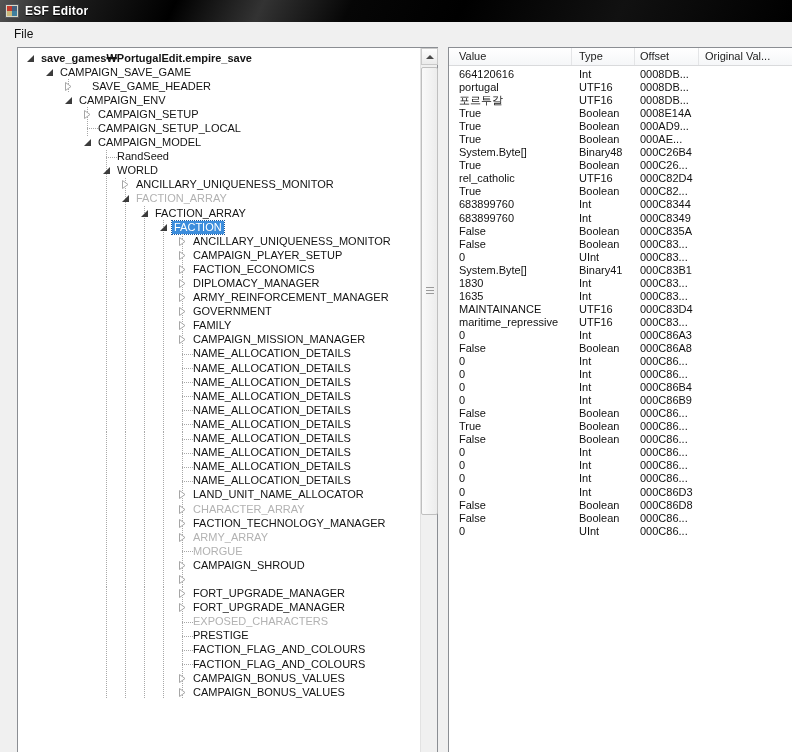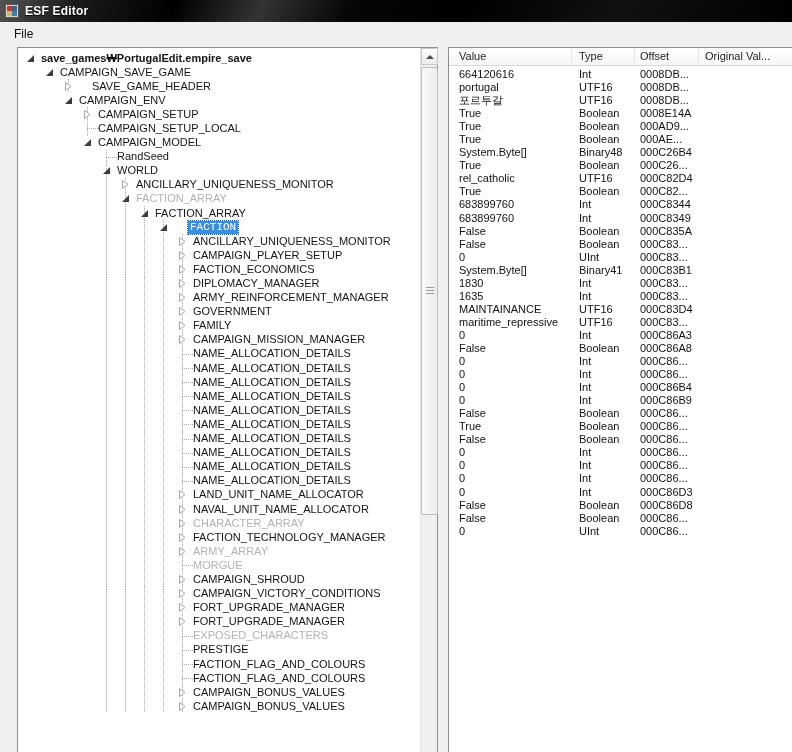--- a/index.html
+++ b/index.html
@@ -198,21 +198,21 @@
       <div class="trow">
         <span class="vguide" style="left: 88px;"></span>
         <span class="vguide" style="left: 107px;"></span>
         <span class="vguide" style="left: 126px;"></span>
         <span class="vguide" style="left: 145px;"></span>
         <span class="twisty" style="left: 137px;">
           <svg width="9" height="9" viewBox="0 0 9 9">
             <path d="M8 1 V8 H1 Z" fill="#3c3c3c"></path>
           </svg>
         </span>
-        <span class="tlabel sel" style="left: 170px; font-family: Liberation Mono, monospace;">FACTION</span>
+        <span class="tlabel sel" style="left: 154px;">FACTION</span>
       </div>
       <div class="trow">
         <span class="vguide" style="left: 88px;"></span>
         <span class="vguide" style="left: 107px;"></span>
         <span class="vguide" style="left: 126px;"></span>
         <span class="vguide" style="left: 145px;"></span>
         <span class="vguide" style="left: 164px;"></span>
         <span class="twisty" style="left: 156px;">
           <svg width="9" height="9" viewBox="0 0 9 9">
             <path d="M1.5 0.5 L7 4.5 L1.5 8.5 Z" fill="#fff" stroke="#a6a6a6"></path>
@@ -418,33 +418,20 @@
         <span class="vguide" style="left: 88px;"></span>
         <span class="vguide" style="left: 107px;"></span>
         <span class="vguide" style="left: 126px;"></span>
         <span class="vguide" style="left: 145px;"></span>
         <span class="vguide" style="left: 164px;"></span>
         <span class="twisty" style="left: 156px;">
           <svg width="9" height="9" viewBox="0 0 9 9">
             <path d="M1.5 0.5 L7 4.5 L1.5 8.5 Z" fill="#fff" stroke="#a6a6a6"></path>
           </svg>
         </span>
-        <span class="tlabel" style="left: 173px;">NAVAL_UNIT_NAME_ALLOCATOR</span>
-      </div>
-      <div class="trow">
-        <span class="vguide" style="left: 88px;"></span>
-        <span class="vguide" style="left: 107px;"></span>
-        <span class="vguide" style="left: 126px;"></span>
-        <span class="vguide" style="left: 145px;"></span>
-        <span class="vguide" style="left: 164px;"></span>
-        <span class="twisty" style="left: 156px;">
-          <svg width="9" height="9" viewBox="0 0 9 9">
-            <path d="M1.5 0.5 L7 4.5 L1.5 8.5 Z" fill="#fff" stroke="#a6a6a6"></path>
-          </svg>
-        </span>
         <span class="tlabel gray" style="left: 173px;">CHARACTER_ARRAY</span>
       </div>
       <div class="trow">
         <span class="vguide" style="left: 88px;"></span>
         <span class="vguide" style="left: 107px;"></span>
         <span class="vguide" style="left: 126px;"></span>
         <span class="vguide" style="left: 145px;"></span>
         <span class="vguide" style="left: 164px;"></span>
         <span class="twisty" style="left: 156px;">
           <svg width="9" height="9" viewBox="0 0 9 9">
@@ -492,21 +479,20 @@
         <span class="vguide" style="left: 88px;"></span>
         <span class="vguide" style="left: 107px;"></span>
         <span class="vguide" style="left: 126px;"></span>
         <span class="vguide" style="left: 145px;"></span>
         <span class="vguide" style="left: 164px;"></span>
         <span class="twisty" style="left: 156px;">
           <svg width="9" height="9" viewBox="0 0 9 9">
             <path d="M1.5 0.5 L7 4.5 L1.5 8.5 Z" fill="#fff" stroke="#a6a6a6"></path>
           </svg>
         </span>
-        <span class="tlabel" style="left: 173px;">CAMPAIGN_VICTORY_CONDITIONS</span>
       </div>
       <div class="trow">
         <span class="vguide" style="left: 88px;"></span>
         <span class="vguide" style="left: 107px;"></span>
         <span class="vguide" style="left: 126px;"></span>
         <span class="vguide" style="left: 145px;"></span>
         <span class="vguide" style="left: 164px;"></span>
         <span class="twisty" style="left: 156px;">
           <svg width="9" height="9" viewBox="0 0 9 9">
             <path d="M1.5 0.5 L7 4.5 L1.5 8.5 Z" fill="#fff" stroke="#a6a6a6"></path>

